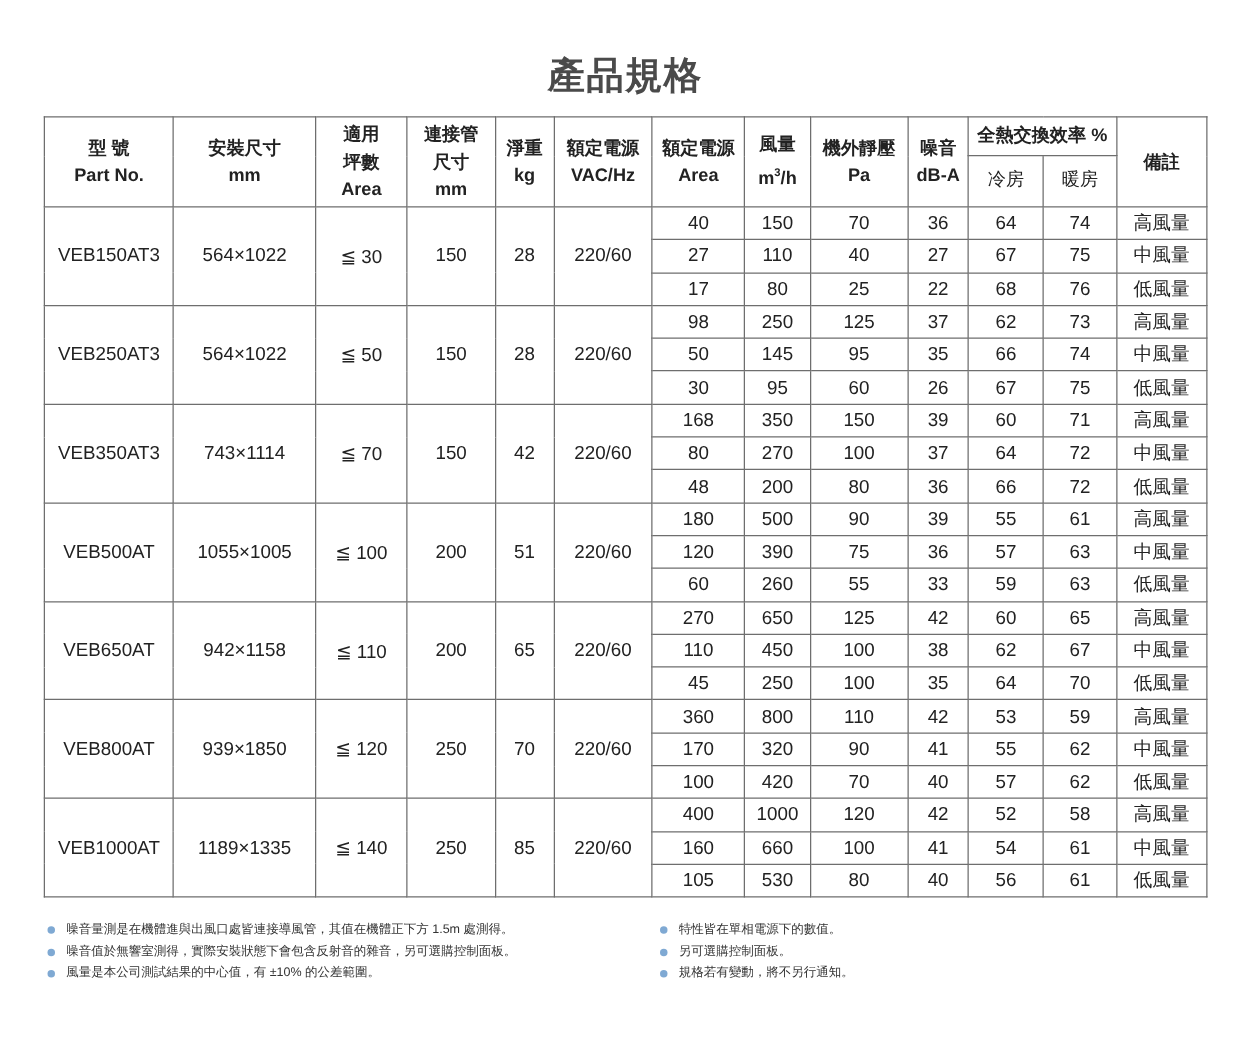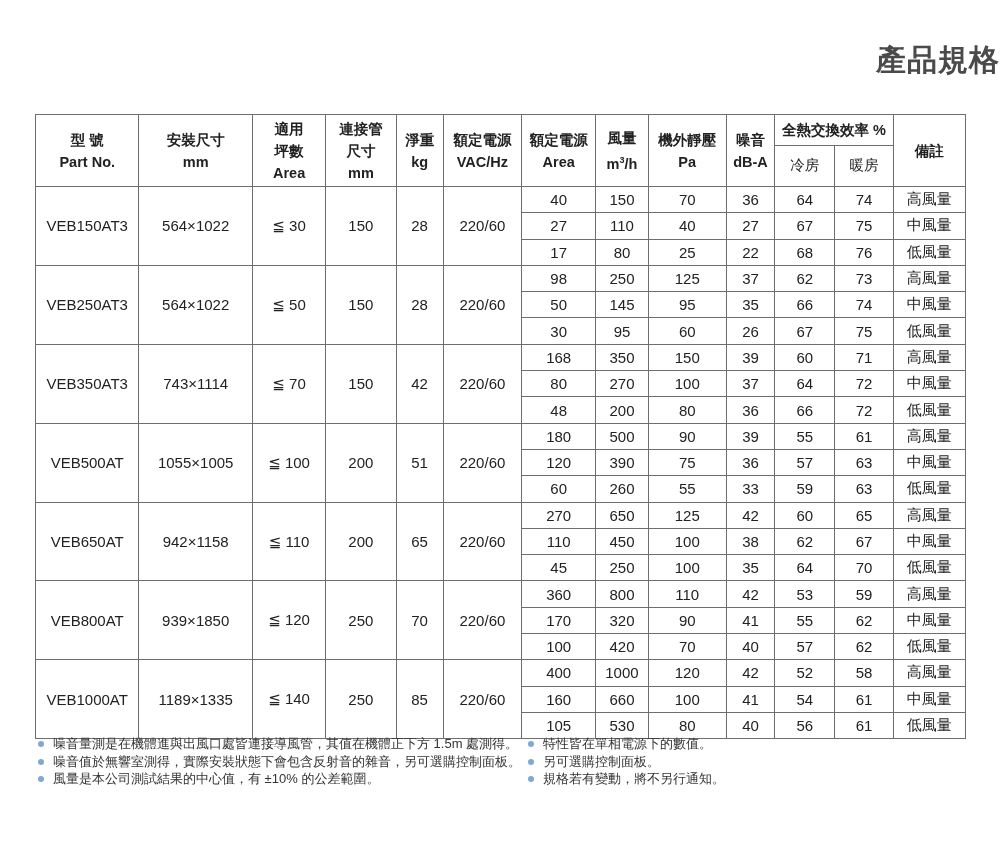--- a/index.html
+++ b/index.html
@@ -3,41 +3,41 @@
   <meta charset="utf-8">
   <style>
     html, body { margin: 0; padding: 0; background: #ffffff; }
     body {
       width: 1000px; height: 850px; position: relative; overflow: hidden;
       font-family: "Liberation Sans", "DejaVu Sans", sans-serif;
       color: #222222;
     }
     .page-title {
       position: absolute; top: 40px; left: 0; width: 1000px;
-      text-align: right; font-size: 30px; font-weight: bold; color: #4a4a4a;
+      text-align: center; font-size: 30px; font-weight: bold; color: #4a4a4a;
       letter-spacing: 1px;
     }
     table.spec {
-      position: absolute; top: 114px; left: 35px;
+      position: absolute; top: 93px; left: 35px;
       width: 931px; border-collapse: collapse; table-layout: fixed;
       font-size: 15px;
       padding-left: 44px;
     }
     table.spec th, table.spec td {
       border: 1px solid #6e6e6e; text-align: center; vertical-align: middle;
       padding: 0; color: #222222;
     }
     table.spec th { font-weight: bold; font-size: 14.5px; line-height: 22px; }
     table.spec td { height: 25.3px; font-weight: normal; }
     table.spec tr.head1 th { height: 30px; }
     table.spec tr.head2 th { height: 40px; font-family: Liberation Mono, monospace; }
     .hdr-line { display: block; }
     sup { font-size: 9px; vertical-align: 6px; }
     .notes {
-      position: absolute; top: 735px; font-size: 13px; color: #333333;
+      position: absolute; top: 735px; font-size: 10px; color: #333333;
       list-style: none; margin: 0; padding: 0;
     }
     .notes li { position: relative; padding-left: 18px; line-height: 17.5px; white-space: nowrap; }
     .notes li .bullet {
       position: absolute; left: 3px; top: 6px; width: 6px; height: 6px;
       border-radius: 50%; background: #7fa9d3;
     }
     .notes.left { left: 35px; }
     .notes.right { left: 525px; }
   </style>

